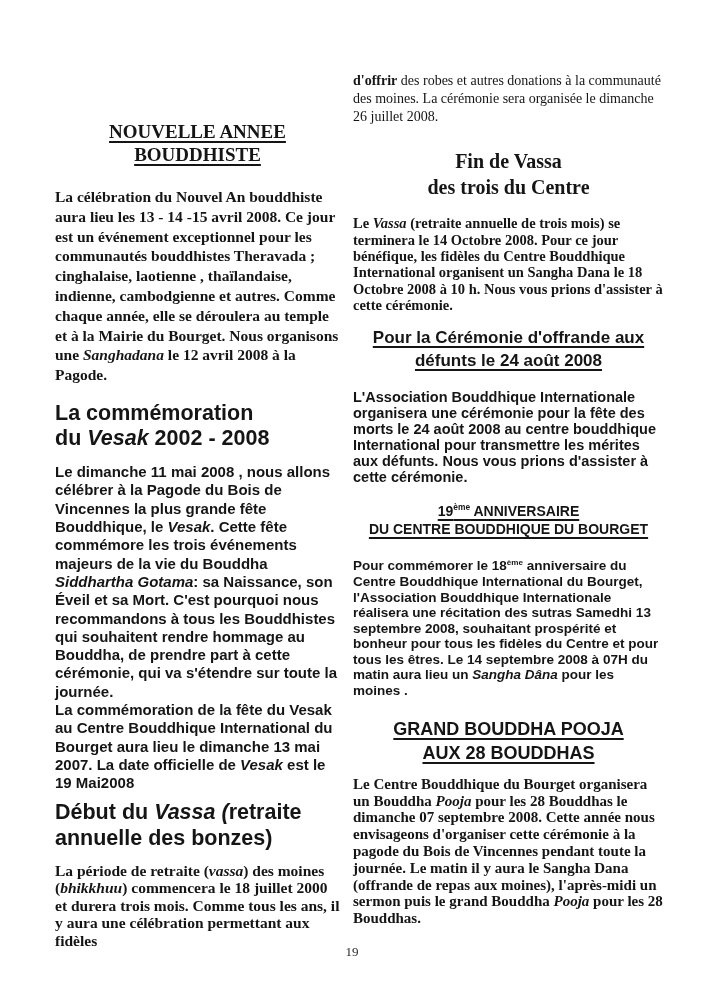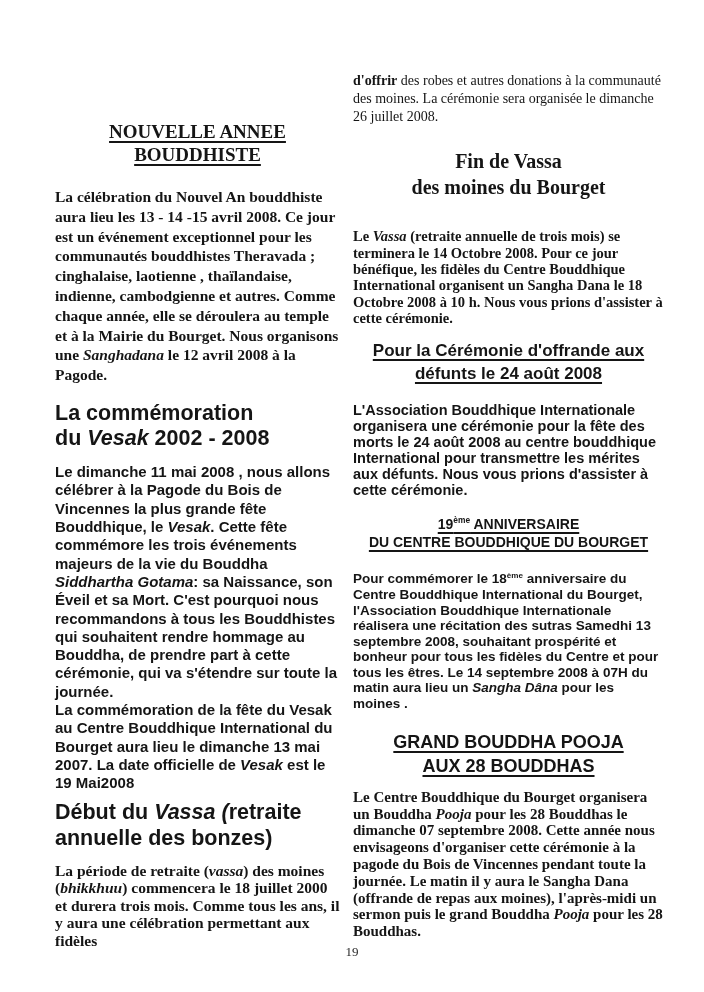--- a/index.html
+++ b/index.html
@@ -38,21 +38,21 @@
     margin-top:10px;font:bold 15.5px/1.12 "Liberation Serif",serif;
   }
 
   [data-name="paragraph-offrir"]{
     font:14px/1.3 "Liberation Serif",serif;
   }
   [data-name="heading-fin-vassa"]{
     margin-top:21px;font:bold 20px/1.32 "Liberation Serif",serif;
   }
   [data-name="paragraph-fin-vassa"]{
-    margin-top:28px;font:bold 14.5px/1.13 "Liberation Serif",serif;
+    margin-top:15px;font:bold 14.5px/1.13 "Liberation Serif",serif;
   }
   [data-name="heading-ceremonie-defunts"]{
     margin-top:13px;font:bold 17px/1.35 "Liberation Sans",sans-serif;
   }
   [data-name="paragraph-defunts"]{
     margin-top:18px;font:bold 14.5px/1.1 "Liberation Sans",sans-serif;
   }
   [data-name="heading-anniversaire"]{
     margin-top:16px;font:bold 14px/1.3 "Liberation Sans",sans-serif;
   }
@@ -88,21 +88,21 @@
       <p data-name="paragraph-vesak"><span>Le dimanche 11 mai 2008 , nous allons célébrer à la Pagode du Bois de Vincennes la plus grande fête Bouddhique, le </span><span style="font-style: italic;">Vesak</span><span>. Cette fête commémore les trois événements majeurs de la vie du Bouddha </span><span style="font-style: italic;">Siddhartha Gotama</span><span>: sa Naissance, son Éveil et sa Mort. C'est pourquoi nous recommandons à tous les Bouddhistes qui souhaitent rendre hommage au Bouddha, de prendre part à cette cérémonie, qui va s'étendre sur toute la journée.</span><br><span>La commémoration de la fête du Vesak au Centre Bouddhique International du Bourget aura lieu le dimanche 13 mai 2007. La date officielle de </span><span style="font-style: italic;">Vesak</span><span> est le 19 Mai2008</span></p>
 
       <h3 data-name="heading-debut-vassa"><span>Début du </span><span style="font-style: italic;">Vassa (</span><span>retraite annuelle des bonzes)</span></h3>
 
       <p data-name="paragraph-vassa"><span>La période de retraite (</span><span style="font-style: italic;">vassa</span><span>) des moines (</span><span style="font-style: italic;">bhikkhuu</span><span>) commencera le 18 juillet 2000 et durera trois mois. Comme tous les ans, il y aura une célébration permettant aux fidèles</span></p>
     </div>
 
     <div class="col col-right" data-name="right-column">
       <p data-name="paragraph-offrir"><span style="font-weight: bold;">d'offrir</span><span> des robes et autres donations à la communauté des moines. La cérémonie sera organisée le dimanche 26 juillet 2008.</span></p>
 
-      <h2 class="centered" data-name="heading-fin-vassa"><span>Fin de Vassa</span><br><span>des moines du Bourget</span></h2>
+      <h2 class="centered" data-name="heading-fin-vassa"><span>Fin de Vassa</span><br><span>des trois du Centre</span></h2>
 
       <p data-name="paragraph-fin-vassa"><span>Le </span><span style="font-style: italic;">Vassa</span><span> (retraite annuelle de trois mois) se terminera le 14 Octobre 2008. Pour ce jour bénéfique, les fidèles du Centre Bouddhique International organisent un Sangha Dana le 18 Octobre 2008 à 10 h. Nous vous prions d'assister à cette cérémonie.</span></p>
 
       <h3 class="centered underlined" data-name="heading-ceremonie-defunts"><span>Pour la Cérémonie d'offrande aux</span><br><span>défunts le 24 août 2008</span></h3>
 
       <p data-name="paragraph-defunts"><span>L'Association Bouddhique Internationale organisera une cérémonie pour la fête des morts le 24 août 2008 au centre bouddhique International pour transmettre les mérites aux défunts. Nous vous prions d'assister à cette cérémonie.</span></p>
 
       <h4 class="centered underlined" data-name="heading-anniversaire"><span>19</span><sup>ème</sup><span> ANNIVERSAIRE</span><br><span>DU CENTRE BOUDDHIQUE DU BOURGET</span></h4>
 
       <p data-name="paragraph-anniversaire"><span>Pour commémorer le 18</span><sup>ème</sup><span> anniversaire du Centre Bouddhique International du Bourget, l'Association Bouddhique Internationale réalisera une récitation des sutras Samedhi 13 septembre 2008, souhaitant prospérité et bonheur pour tous les fidèles du Centre et pour tous les êtres. Le 14 septembre 2008 à 07H du matin aura lieu un </span><span style="font-style: italic;">Sangha Dâna</span><span> pour les moines .</span></p>

